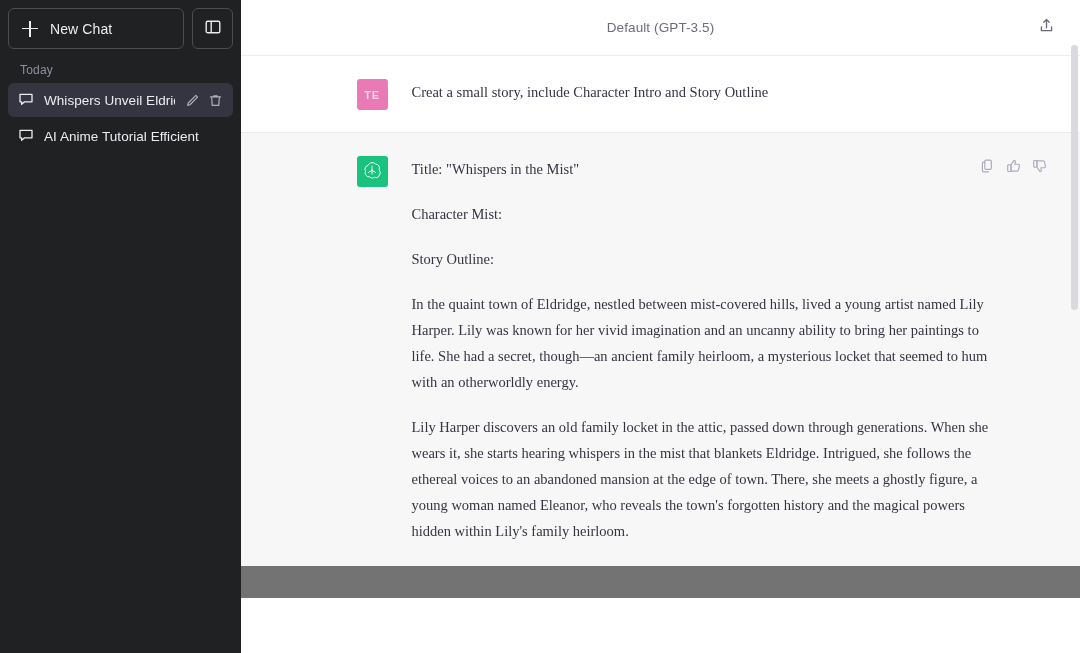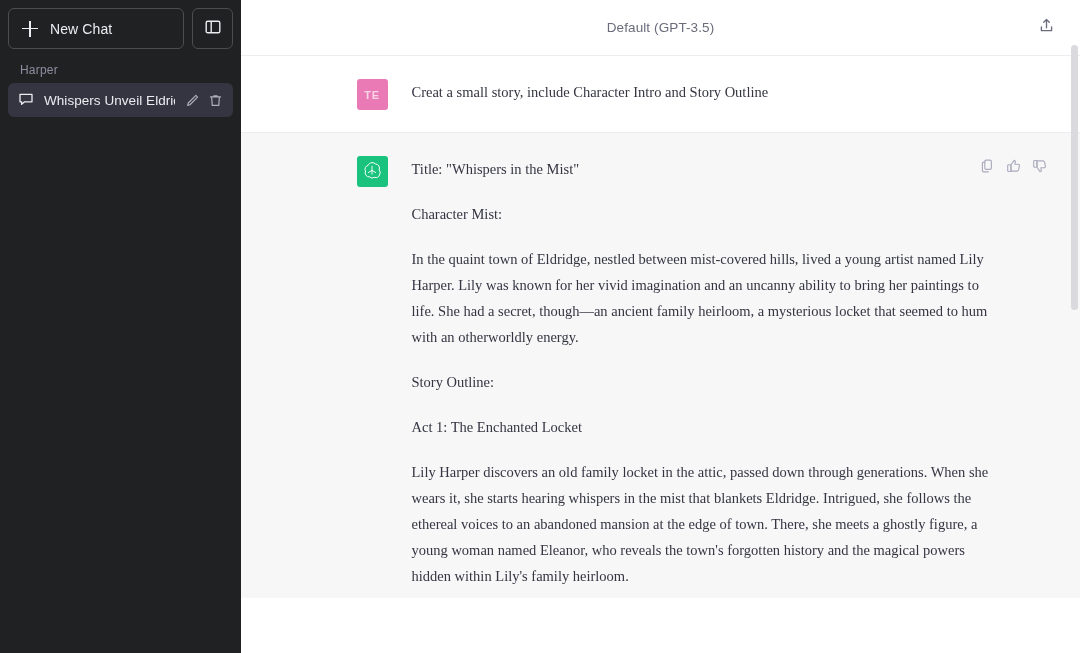--- a/index.html
+++ b/index.html
@@ -242,21 +242,21 @@
         <span>
           <svg width="16" height="16" viewBox="0 0 16 16" fill="none">
             <rect x="1.2" y="2.2" width="13.6" height="11.6" rx="1.6" stroke="#ececf1" stroke-width="1.4"></rect>
             <line x1="6.2" y1="2.6" x2="6.2" y2="13.4" stroke="#ececf1" stroke-width="1.4"></line>
           </svg>
         </span>
       </div>
 
     </div>
 
-    <div class="section-label">Harper</div>
+    <div class="section-label">Today</div>
 
     <div class="chat-list">
 
       <div class="chat-item active">
         <span>
           <svg width="16" height="16" viewBox="0 0 16 16" fill="none">
             <path d="M2 3.4h12v7.4H6.6L3.6 13.3v-2.5H2z" stroke="#ececf1" stroke-width="1.3" stroke-linejoin="round"></path>
           </svg>
         </span>
         <span class="chat-title">Whispers Unveil Eldrid</span>
@@ -267,20 +267,28 @@
             </svg>
           </span>
           <span class="chat-action-icon">
             <svg width="15" height="15" viewBox="0 0 16 16" fill="none">
               <path d="M2.6 4.2h10.8M6.2 4.2V2.9h3.6v1.3M3.9 4.2l.6 9h7l.6-9" stroke="#c5c5d2" stroke-width="1.25" stroke-linecap="round" stroke-linejoin="round"></path>
             </svg>
           </span>
         </span>
       </div>
 
+      <div class="chat-item">
+        <span>
+          <svg width="16" height="16" viewBox="0 0 16 16" fill="none">
+            <path d="M2 3.4h12v7.4H6.6L3.6 13.3v-2.5H2z" stroke="#ececf1" stroke-width="1.3" stroke-linejoin="round"></path>
+          </svg>
+        </span>
+        <span class="chat-title">AI Anime Tutorial Efficient</span>
+      </div>
 
     </div>
   </div>
 
   <div id="main">
 
     <div class="top-bar">
       <span class="model-label">Default (GPT-3.5)</span>
       <span class="share-btn">
         <span>
@@ -310,23 +318,22 @@
               <svg width="20" height="20" viewBox="0 0 24 24" fill="none">
                 <path d="M12 3.2c-2.1 0-3.9 1.3-4.6 3.2a4.9 4.9 0 0 0-3.2 7.1A4.9 4.9 0 0 0 9 20.3a4.9 4.9 0 0 0 6 .5 4.9 4.9 0 0 0 6.1-3.1 4.9 4.9 0 0 0-.6-5.9 4.9 4.9 0 0 0-4.3-7 4.9 4.9 0 0 0-4.2-1.6z" stroke="#ffffff" stroke-width="1.2" fill="none"></path>
                 <path d="M12 7.4v5.1l4.3 2.5M12 12.5l-4.3 2.5M12 12.5V17" stroke="#ffffff" stroke-width="1.1" stroke-linecap="round"></path>
               </svg>
             </span>
           </div>
 
           <div class="msg-body">
             <p>Title: "Whispers in the Mist"</p>
             <p>Character Mist:</p>
+            <p>Story Outline:</p>
             <p>In the quaint town of Eldridge, nestled between mist-covered hills, lived a young artist named Lily Harper. Lily was known for her vivid imagination and an uncanny ability to bring her paintings to life. She had a secret, though—an ancient family heirloom, a mysterious locket that seemed to hum with an otherworldly energy.</p>
-            <p>Story Outline:</p>
-            <p>Act 1: The Enchanted Locket</p>
             <p>Lily Harper discovers an old family locket in the attic, passed down through generations. When she wears it, she starts hearing whispers in the mist that blankets Eldridge. Intrigued, she follows the ethereal voices to an abandoned mansion at the edge of town. There, she meets a ghostly figure, a young woman named Eleanor, who reveals the town's forgotten history and the magical powers hidden within Lily's family heirloom.</p>
           </div>
 
           <div class="msg-actions">
             <span class="action-icon">
               <svg width="16" height="16" viewBox="0 0 18 18" fill="none">
                 <rect x="5.4" y="2.4" width="7.4" height="10.4" rx="1.5" stroke="currentColor" stroke-width="1.3"></rect>
                 <path d="M5.4 4.6H4.2a1.5 1.5 0 0 0-1.5 1.5v8a1.5 1.5 0 0 0 1.5 1.5h5.3" stroke="currentColor" stroke-width="1.3" stroke-linecap="round"></path>
               </svg>
             </span>

